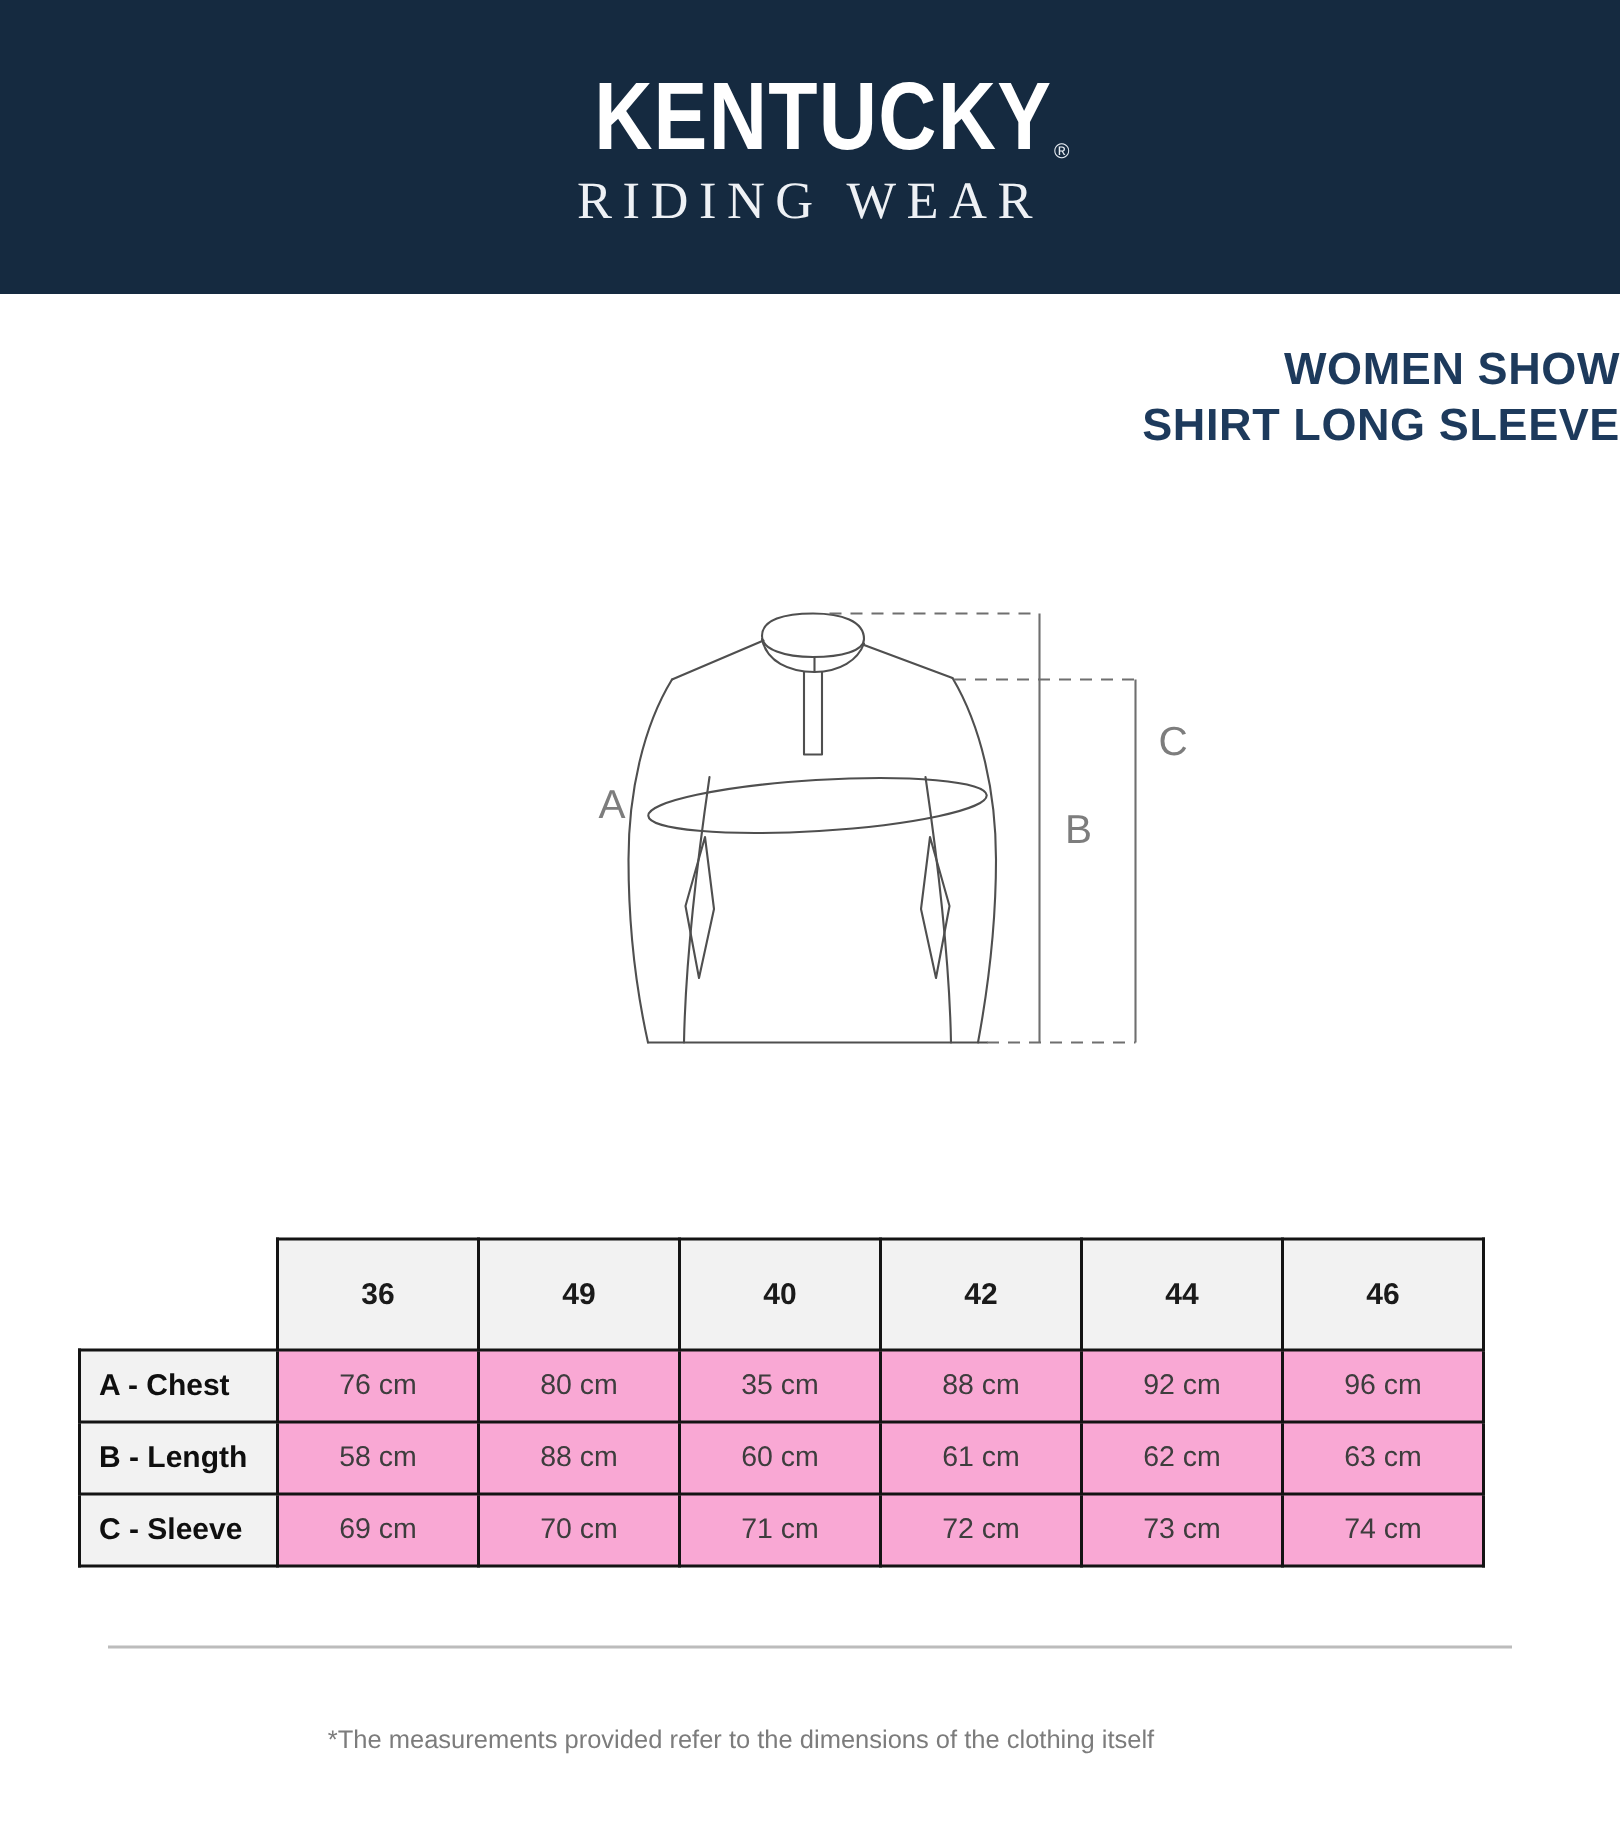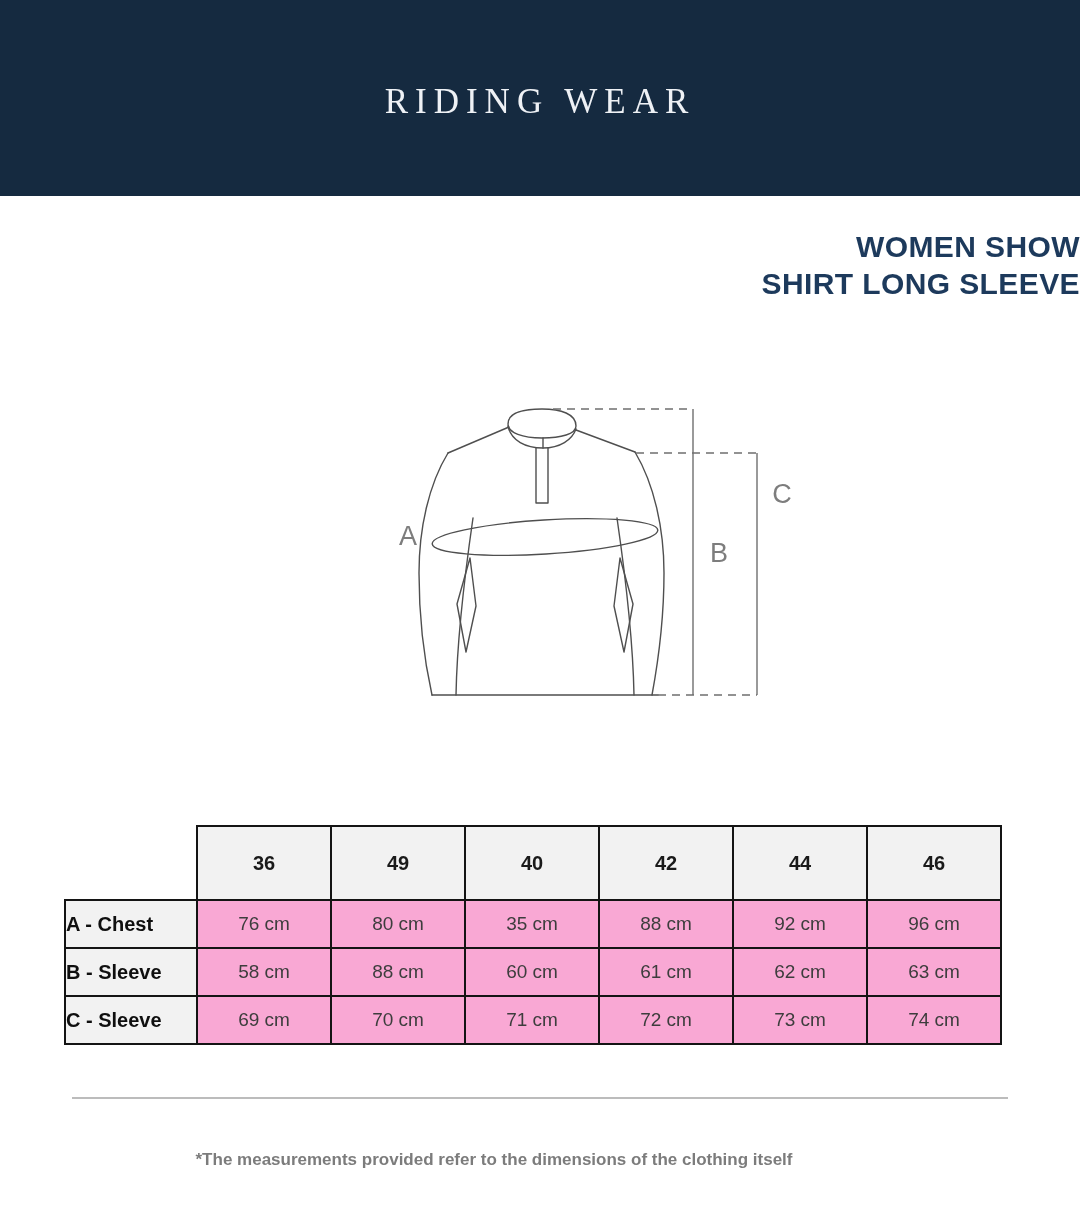--- a/index.html
+++ b/index.html
@@ -80,21 +80,21 @@
   }
   .diagram-wrap svg { display: block; }
   .shirt-line { fill: none; stroke: #4f4f4f; stroke-width: 1.4; stroke-linecap: round; stroke-linejoin: round; }
   .measure-line { fill: none; stroke: #6f6f6f; stroke-width: 1.4; }
   .measure-dash { fill: none; stroke: #6f6f6f; stroke-width: 1.4; stroke-dasharray: 8 6; }
   .measure-label { fill: #7d7d7d; font-family: "Liberation Sans", sans-serif; font-size: 27px; font-weight: 400; }
 
   
   .size-table {
     position: absolute;
-    top: 825px; left: 64px;
+    top: 825px; left: 52px;
     border-collapse: collapse;
     table-layout: fixed;
   }
   .size-table th, .size-table td {
     border: 2px solid #141414;
   }
   .size-table td.ghost {
     border: none;
     background: transparent;
   }
@@ -108,20 +108,21 @@
     vertical-align: middle;
   }
   .size-table th.row-label {
     width: 132px; height: 48px;
     background: #f2f2f2;
     color: #0f0f0f;
     font-size: 20px;
     font-weight: 700;
     text-align: left;
     vertical-align: middle;
+    padding-left: 12px;
   }
   .size-table td.value {
     width: 134px; height: 48px;
     background: #f9a8d4;
     color: #3d3d3d;
     font-size: 19px;
     font-weight: 400;
     text-align: center;
     vertical-align: middle;
   }
@@ -133,29 +134,33 @@
     width: 936px; height: 0;
     border-top: 2px solid #bcbcbc;
   }
   .footnote {
     position: absolute;
     top: 1150px; left: 0;
     width: 988px;
     text-align: center;
     color: #7c7c7c;
     font-size: 17px;
-    font-weight: 700;
+    font-weight: 400;
   }
 </style>
 </head>
 <body>
 
 <div class="page">
 
   <div class="header-band">
+    <div class="logo-row">
+      <span class="logo-main">KENTUCKY</span>
+      <span class="logo-reg">®</span>
+    </div>
     <div class="logo-tagline">RIDING WEAR</div>
   </div>
 
   <div class="product-title">
     <div>WOMEN SHOW</div>
     <div>SHIRT LONG SLEEVE</div>
   </div>
 
   <div class="diagram-wrap">
     <svg width="430" height="330" viewBox="0 0 430 330">
@@ -212,21 +217,21 @@
       <tr>
         <th class="row-label">A - Chest</th>
         <td class="value">76 cm</td>
         <td class="value">80 cm</td>
         <td class="value">35 cm</td>
         <td class="value">88 cm</td>
         <td class="value">92 cm</td>
         <td class="value">96 cm</td>
       </tr>
       <tr>
-        <th class="row-label">B - Sleeve</th>
+        <th class="row-label">B - Length</th>
         <td class="value">58 cm</td>
         <td class="value">88 cm</td>
         <td class="value">60 cm</td>
         <td class="value">61 cm</td>
         <td class="value">62 cm</td>
         <td class="value">63 cm</td>
       </tr>
       <tr>
         <th class="row-label">C - Sleeve</th>
         <td class="value">69 cm</td>

